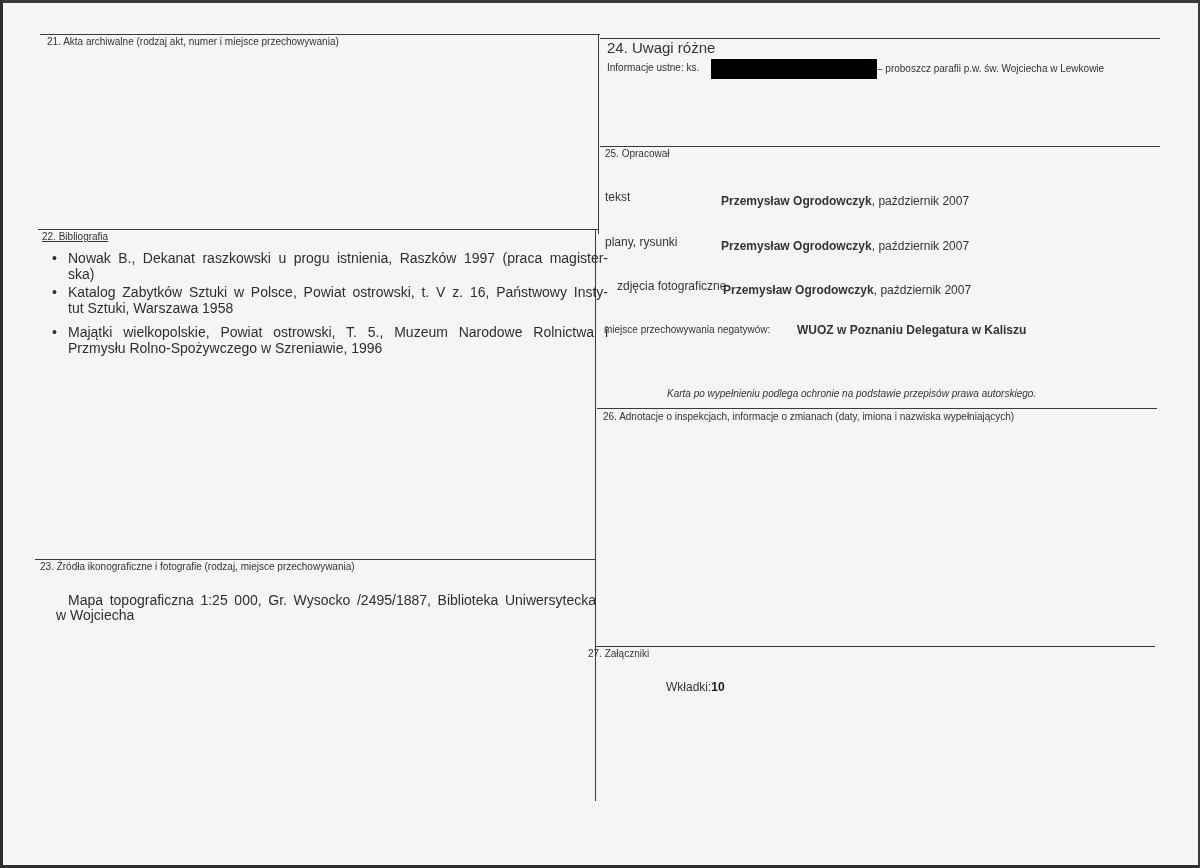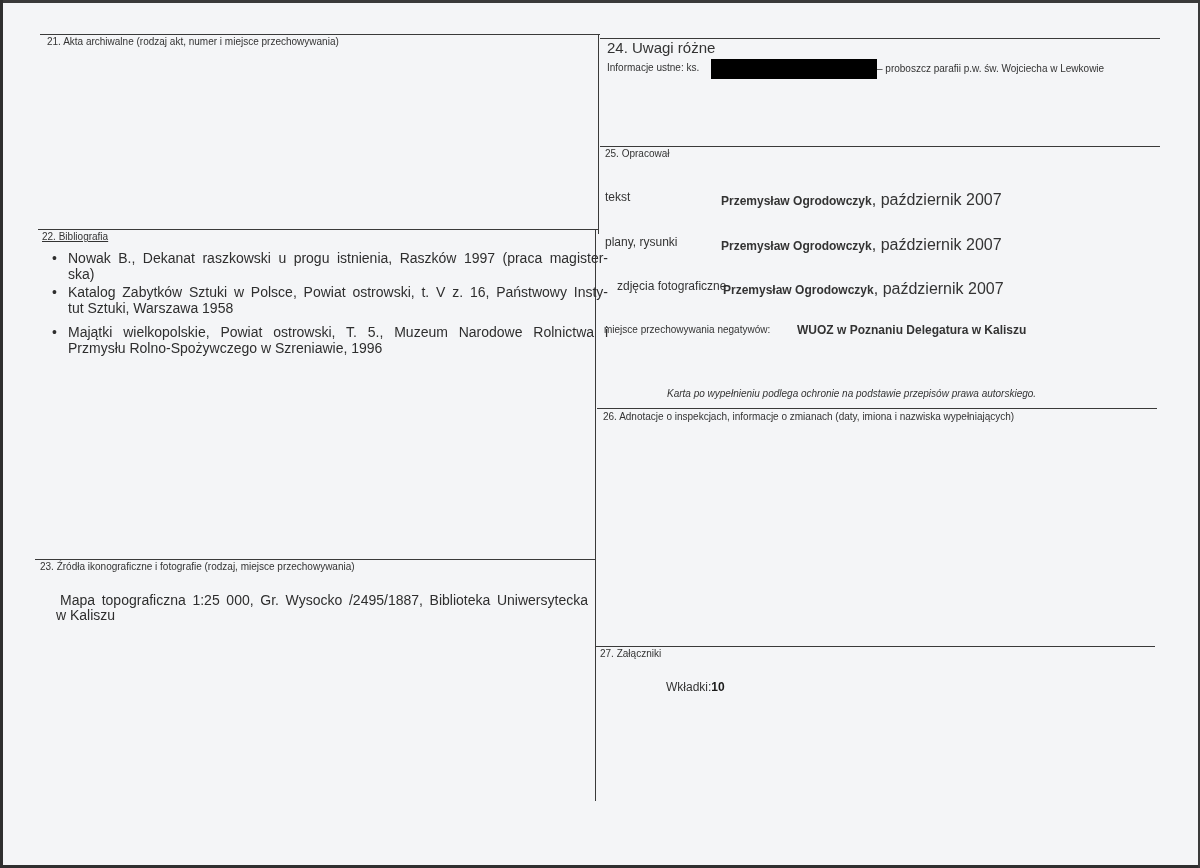--- a/index.html
+++ b/index.html
@@ -17,21 +17,21 @@
   .hline { position:absolute; height:0; border-top:1.3px solid #3a3a3a; }
   .vline { position:absolute; width:0; border-left:1.3px solid #3a3a3a; }
 
   .abs { position:absolute; white-space:nowrap; }
   .label { font-size:10px; color:#333; }
   .label-lg { font-size:15px; color:#333; }
   .body-text { font-size:14px; color:#2e2e2e; line-height:16px; }
   .bold { font-weight:bold; }
   .row-label { font-size:12px; color:#333; }
   .row-name { font-size:12px; font-weight:bold; color:#333; }
-  .row-date { font-size:16px; color:#333;margin-top:20px; }
+  .row-date { font-size:12px; color:#333;margin-top:20px; }
   .italic { font-style:italic; font-size:10px; color:#333; }
 
   .redaction { position:absolute; background:#000; }
 
   ul.biblio { position:absolute; left:48px; top:250px; width:540px; margin:0; padding:0 0 0 20px; list-style:none; }
   ul.biblio li { position:relative; font-size:14px; line-height:16px; color:#2e2e2e; margin:0; text-align:justify; }
   ul.biblio li::before { content:"•"; position:absolute; left:-16px; top:0; }
   .justify-line { display:block; text-align:justify; text-align-last:justify; }
 </style>
 </head>
@@ -65,24 +65,24 @@
     <span class="justify-line">Katalog Zabytków Sztuki w Polsce, Powiat ostrowski, t. V z. 16, Państwowy Insty-</span>
     <span style="display:block">tut Sztuki, Warszawa 1958</span>
   </li>
   <li style="margin-top:8px;">
     <span class="justify-line">Majątki wielkopolskie, Powiat ostrowski, T. 5., Muzeum Narodowe Rolnictwa i</span>
     <span style="display:block">Przmysłu Rolno-Spożywczego w Szreniawie, 1996</span>
   </li>
 </ul>
 
 <div class="abs label" style="left:40px; top:561px;">23. Źródła ikonograficzne i fotografie (rodzaj, miejsce przechowywania)</div>
-<div class="abs body-text" style="left:60px; top:592px; width:528px;">
+<div class="abs body-text" style="left:68px; top:592px; width:528px;">
   <span class="justify-line">Mapa topograficzna 1:25 000, Gr. Wysocko /2495/1887, Biblioteka Uniwersytecka</span>
 </div>
-<div class="abs body-text" style="left:56px; top:607px;">w Kaliszu</div>
+<div class="abs body-text" style="left:56px; top:607px;">w Wojciecha</div>
 
 <div class="abs label-lg" style="left:607px; top:39px;">24. Uwagi różne</div>
 <div class="abs label" style="left:607px; top:62px;">Informacje ustne: ks.</div>
 <div class="redaction" style="left:711px; top:59px; width:166px; height:20px;"></div>
 <div class="abs label" style="left:877px; top:63px;">– proboszcz parafii p.w. św. Wojciecha w Lewkowie</div>
 
 <div class="abs label" style="left:605px; top:148px;">25. Opracował</div>
 
 <div class="abs row-label" style="left:605px; top:190px;">tekst</div>
 <div class="abs" style="left:721px; top:191px;">
@@ -100,16 +100,16 @@
 </div>
 
 <div class="abs label" style="left:604px; top:324px;">miejsce przechowywania negatywów:</div>
 <div class="abs row-name" style="left:797px; top:323px;">WUOZ w Poznaniu Delegatura w Kaliszu</div>
 
 <div class="abs italic" style="left:667px; top:388px;">Karta po wypełnieniu podlega ochronie na podstawie przepisów prawa autorskiego.</div>
 
 <div class="abs label" style="left:603px; top:411px;">26. Adnotacje o inspekcjach, informacje o zmianach (daty, imiona i nazwiska wypełniających)</div>
 <div class="abs" style="left:598px; top:428px; width:555px; height:214px;"></div>
 
-<div class="abs label" style="left:600px; top:648px;">27. Załączniki</div>
+<div class="abs label" style="left:588px; top:648px;">27. Załączniki</div>
 <div class="abs" style="left:666px; top:677px;">
   <span class="row-label">Wkładki:</span><span class="bold" style="font-size:12px; color:#1a1a1a;">10</span>
 </div>
 
 </body></html>

